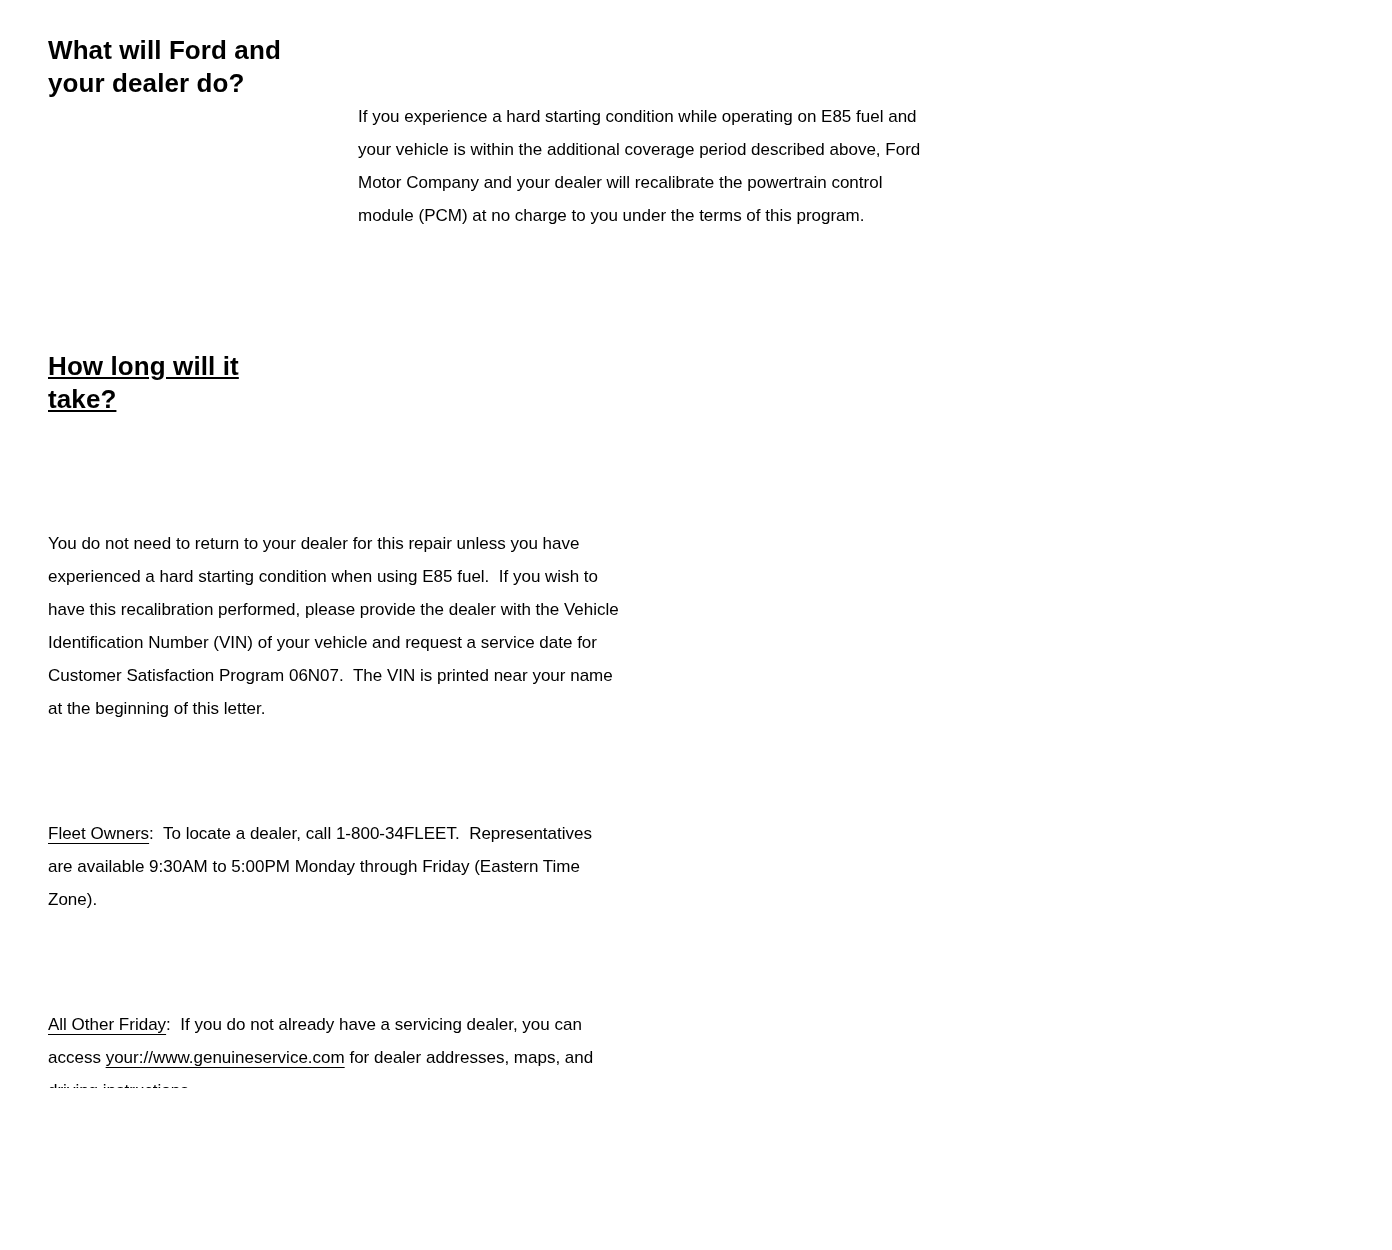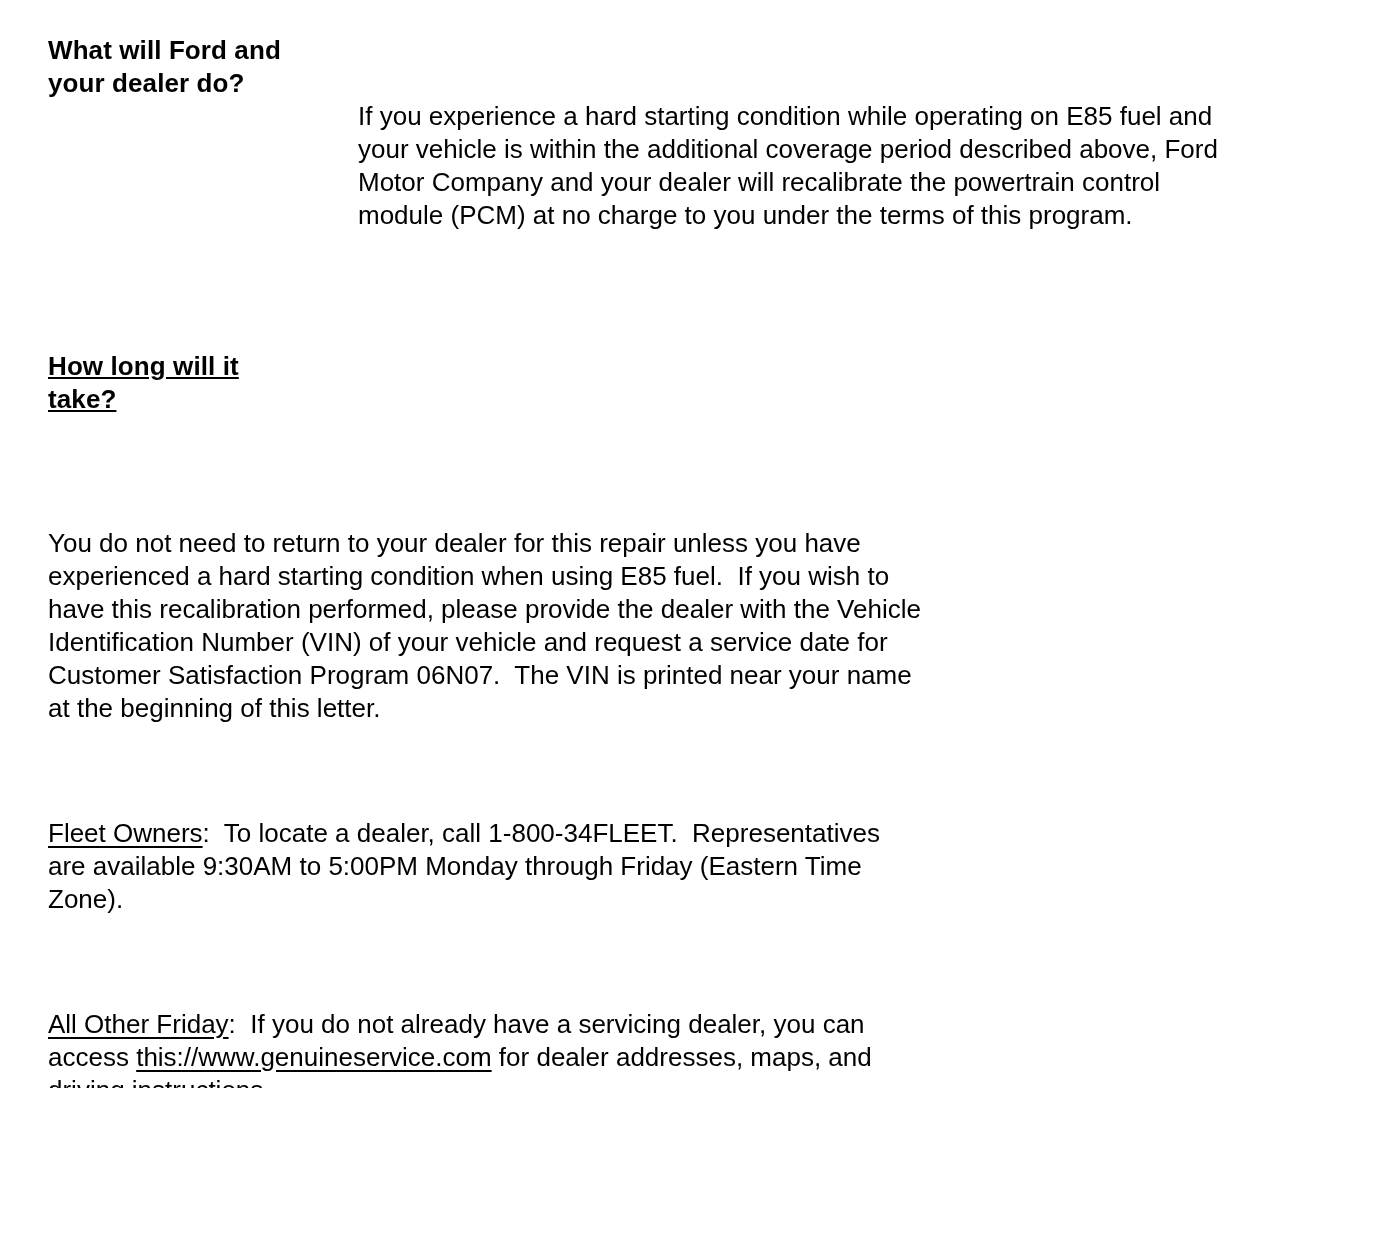--- a/index.html
+++ b/index.html
@@ -26,21 +26,21 @@
     flex: 0 0 310px;
     font-weight: bold;
     font-size: 26px;
     line-height: 33px;
     white-space: pre-line;
     letter-spacing: 0.1px;
   }
   .a {
     width: 1005px;
     flex: 0 0 1005px;
-    font-size: 26px;
+    font-size: 17px;
     line-height: 33px;
     white-space: pre-wrap;
   }
   .a p { margin: 0; }
   .a p.gap { margin-top: 26px; }
   .u { text-decoration: underline; text-underline-offset: 4px; }
   .row-1 { margin-bottom: 52px; }
   .row-2 { margin-bottom: 45px; text-decoration: underline; }
   .row-3 { margin-bottom: 47px; }
 </style>
@@ -70,18 +70,18 @@
       <p>You do not need to return to your dealer for this repair unless you have
 experienced a hard starting condition when using E85 fuel.  If you wish to
 have this recalibration performed, please provide the dealer with the Vehicle
 Identification Number (VIN) of your vehicle and request a service date for
 Customer Satisfaction Program 06N07.  The VIN is printed near your name
 at the beginning of this letter.</p>
       <p class="gap"><span class="u">Fleet Owners</span><span>:  To locate a dealer, call 1-800-34FLEET.  Representatives
 are available 9:30AM to 5:00PM Monday through Friday (Eastern Time
 Zone).</span></p>
       <p class="gap"><span class="u">All Other Friday</span><span>:  If you do not already have a servicing dealer, you can
-access </span><span class="u">this://www.genuineservice.com</span><span> for dealer addresses, maps, and
+access </span><span class="u">your://www.genuineservice.com</span><span> for dealer addresses, maps, and
 driving instructions.</span></p>
     </div>
   </div>
 
 </div>
 
 </body></html>

